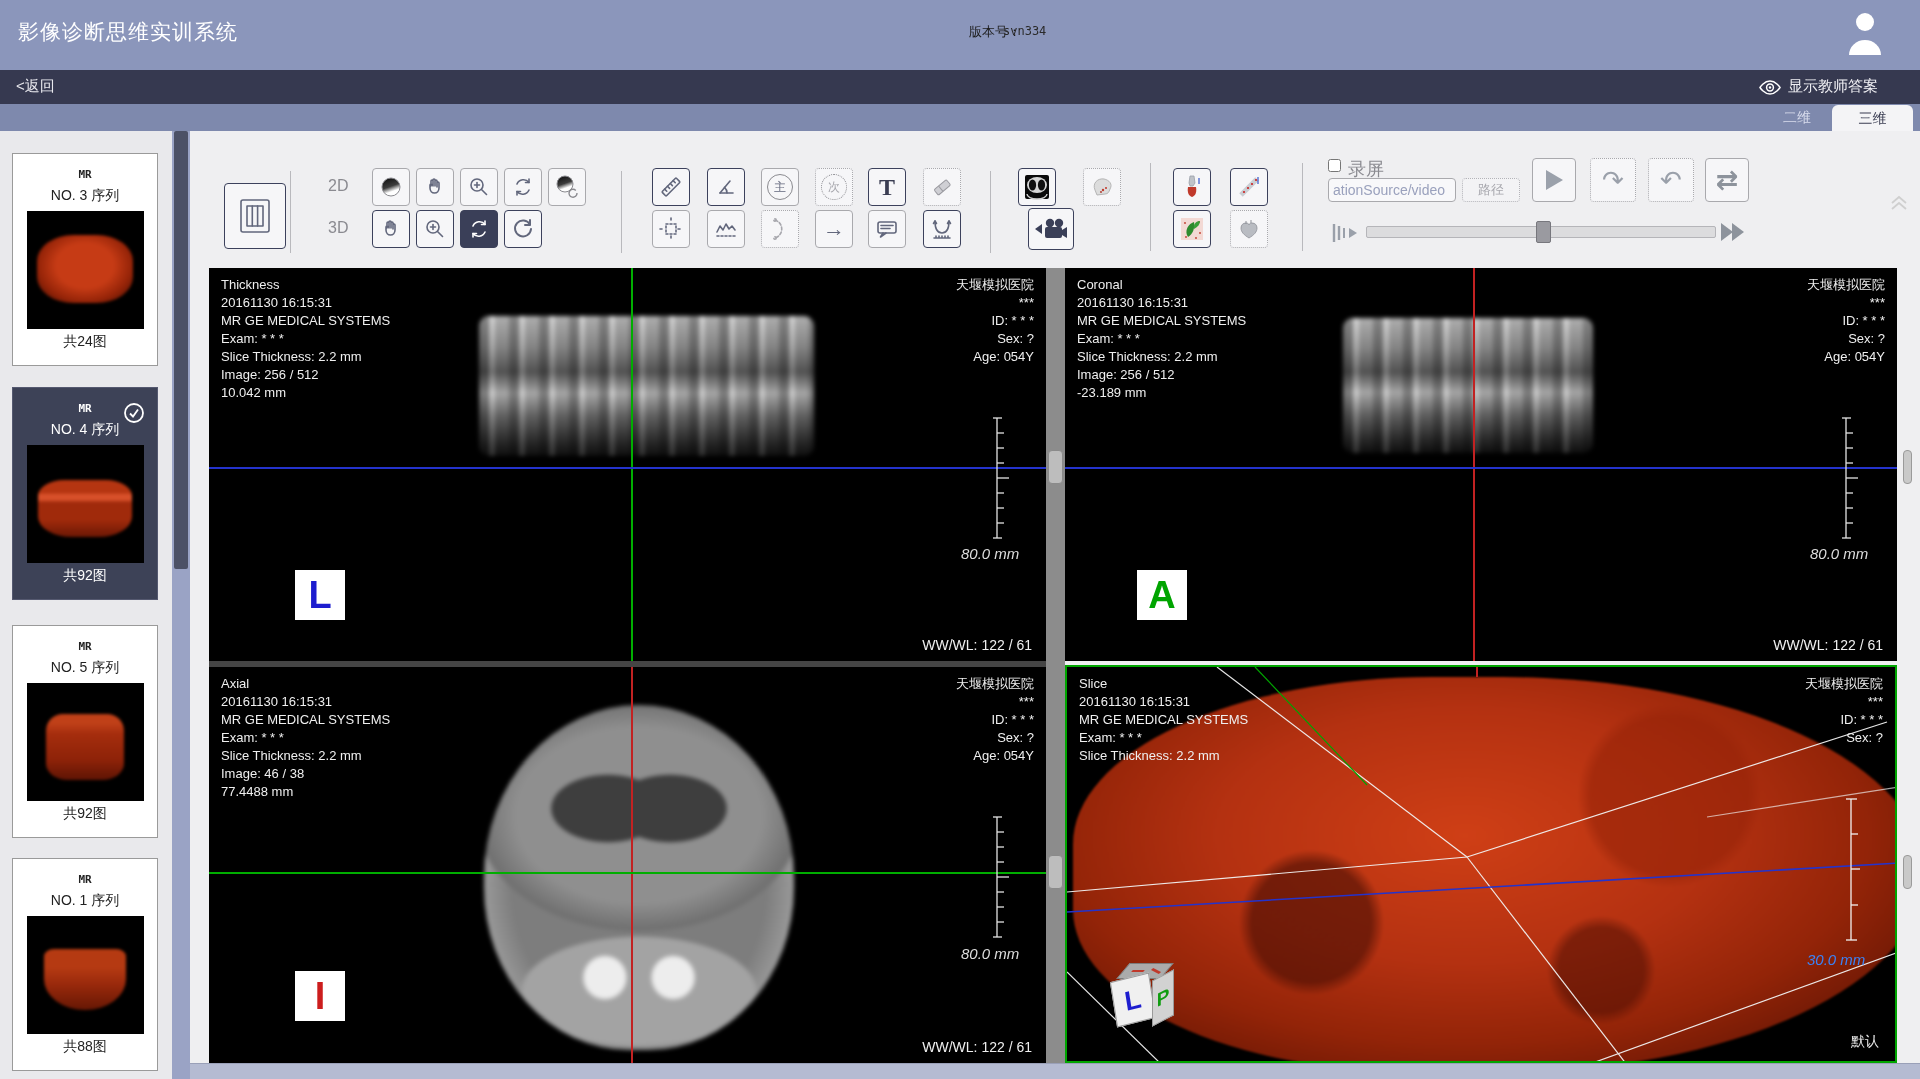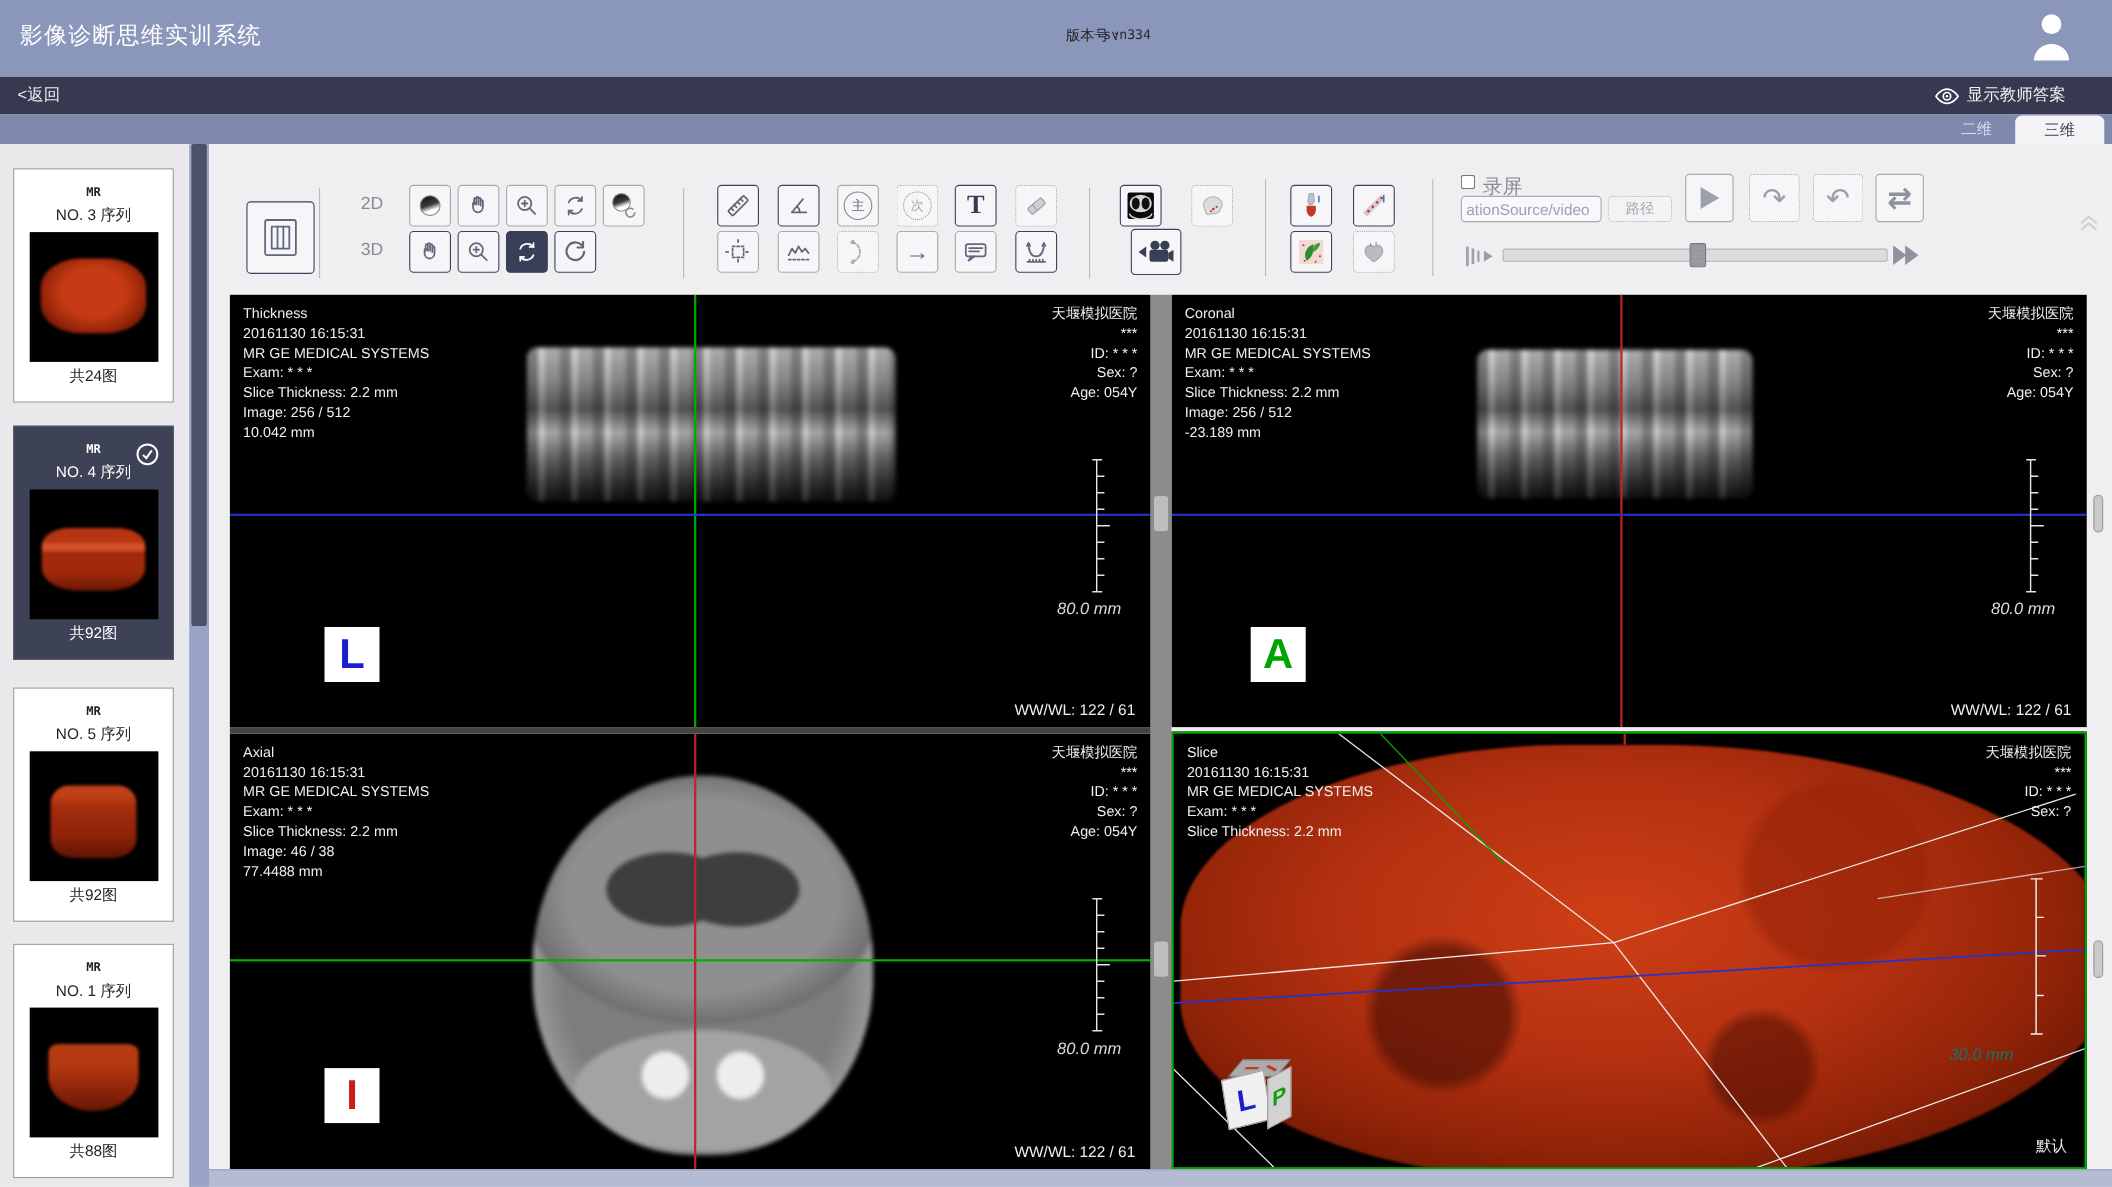--- a/index.html
+++ b/index.html
@@ -598,21 +598,21 @@
       <div>Sex: ?</div>
   </div>
   <svg class="vruler" style="left:778px;top:130px;stroke:#f2f2f2" width="24" height="145" viewBox="0 0 24 145">
     <line x1="6" y1="2" x2="6" y2="143"></line>
       <line x1="1" y1="2" x2="12" y2="2"></line>
       <line x1="1" y1="143" x2="12" y2="143"></line>
     <line x1="6" y1="37" x2="13" y2="37"></line>
       <line x1="6" y1="72" x2="15" y2="72"></line>
       <line x1="6" y1="108" x2="13" y2="108"></line>
   </svg>
-  <div class="scale-label" style="left:705px;top:284px;color:#0f766e">30.0 mm</div>
+  <div class="scale-label" style="left:740px;top:284px;color:#3b82f6">30.0 mm</div>
   <div class="cube" style="left:44px;bottom:18px">
     <div class="top">
         <i style="left:8px"></i>
         <i style="left:26px;transform:rotate(20deg)"></i>
       </div>
     <div class="front">
         <span>L</span>
       </div>
     <div class="side">
         <span>P</span>

